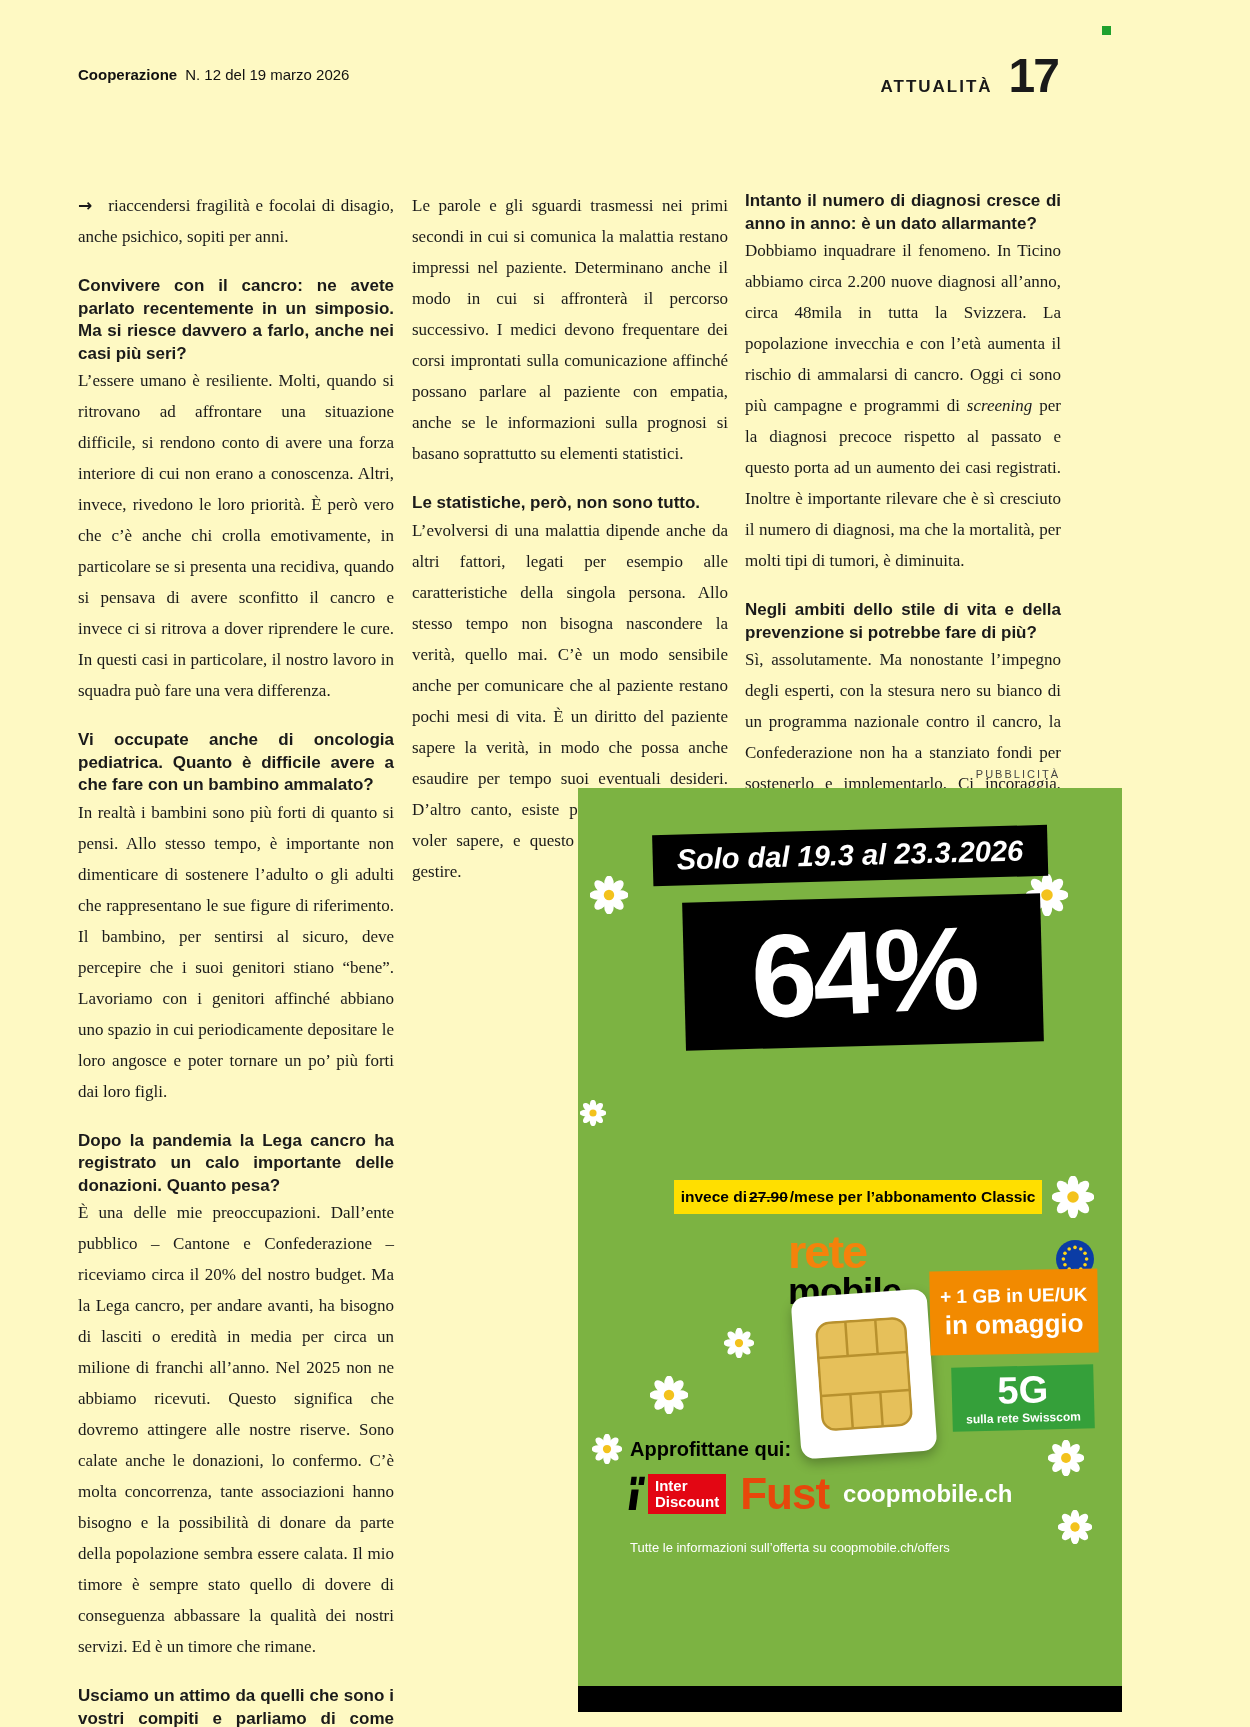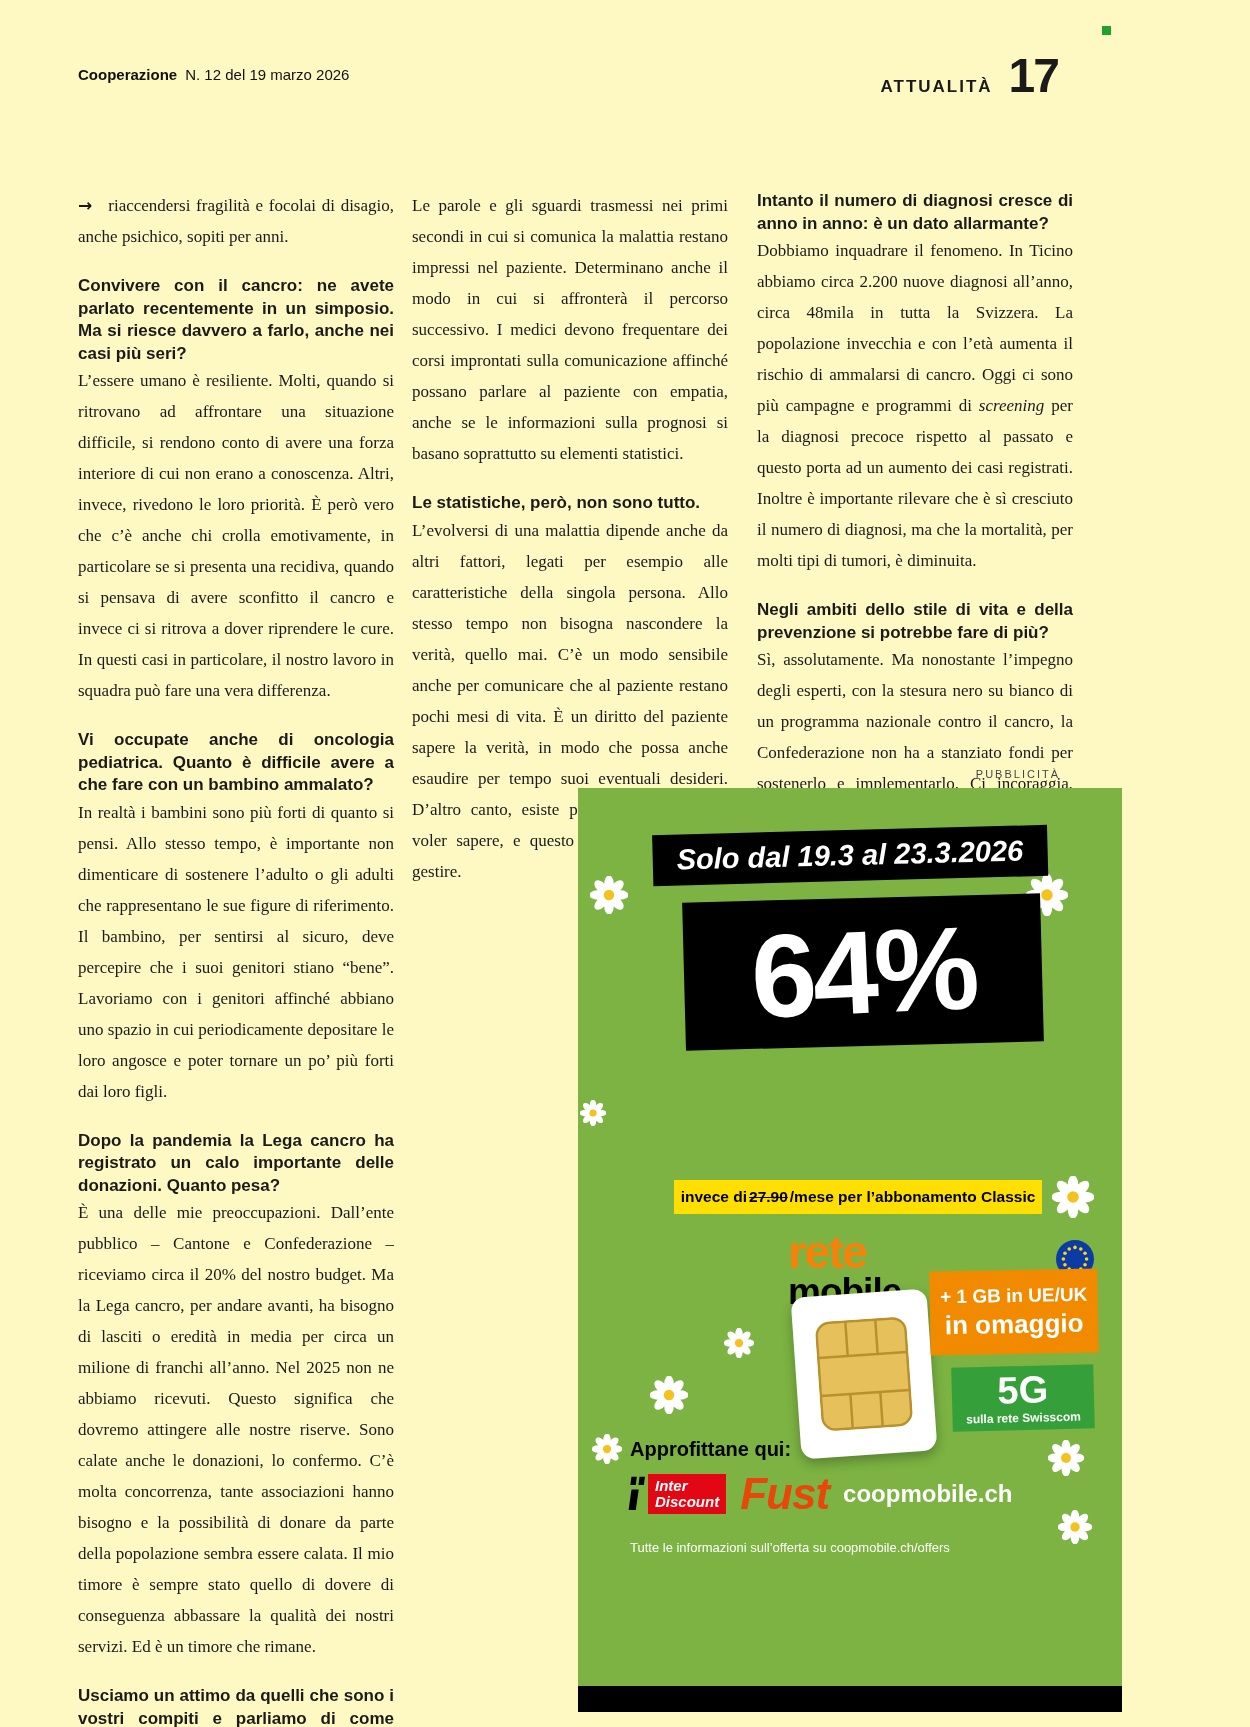--- a/index.html
+++ b/index.html
@@ -11,21 +11,21 @@
               font-size:15px;color:#111;}
   .brand-line .brand{font-weight:700;margin-right:8px;}
   .section-head{position:absolute;top:48px;right:192px;display:flex;align-items:baseline;gap:16px;
                 font-family:Liberation Sans, sans-serif;}
   .section-label{font-size:17px;font-weight:700;letter-spacing:2px;}
   .page-num{font-size:48px;font-weight:800;letter-spacing:-2px;}
   .corner-mark{position:absolute;left:1102px;top:26px;width:9px;height:9px;background:#1fa12e;}
 
   
   .col{position:absolute;top:190px;width:316px;}
-  .col1{left:78px;} .col2{left:412px;} .col3{left:745px;margin-left:12px;}
+  .col1{left:78px;} .col2{left:412px;} .col3{left:745px;}
   .a{margin:0;font-size:17px;line-height:31px;text-align:justify;}
   .q{margin:23px 0 0;font-family:"Liberation Sans",sans-serif;font-weight:700;
      font-size:17px;line-height:22.5px;text-align:justify;}
   .lead{margin-top:0;}
   .arrow{font-family:"DejaVu Sans",sans-serif;font-weight:700;font-size:17px;margin-right:16px;}
   .italic{font-style:italic;}
   .end-mark{font-family:"DejaVu Sans",sans-serif;font-size:11px;margin-left:9px;vertical-align:1px;}
 
   
   .ad-label{position:absolute;top:768px;left:700px;width:360px;text-align:right;
@@ -69,23 +69,23 @@
             color:#fff;display:flex;flex-direction:column;align-items:center;justify-content:center;
             transform:rotate(-1.5deg);font-family:"Liberation Sans",sans-serif;}
   .fiveg{font-size:38px;font-weight:800;line-height:1;}
   .fivegsub{font-size:12px;font-weight:700;margin-top:2px;}
 
   .ad-cta{position:absolute;left:52px;top:650px;font-family:"Liberation Sans",sans-serif;
           font-size:20px;font-weight:800;color:#000;}
   .logos{position:absolute;left:50px;top:684px;display:flex;align-items:center;gap:14px;}
   .logo-inter{display:flex;align-items:flex-start;gap:2px;}
   .inter-box{background:#e30613;color:#fff;font-family:"Liberation Sans",sans-serif;
-             font-style:italic;font-weight:700;font-size:15px;line-height:16px;padding:4px 7px;}
+             font-weight:700;font-size:15px;line-height:16px;padding:4px 7px;}
   .logo-fust{color:#e8470b;font-family:"Liberation Sans",sans-serif;font-size:44px;
-             font-weight:800;font-style:italic;line-height:1;letter-spacing:-1px;text-align:center;}
+             font-weight:800;line-height:1;letter-spacing:-1px;text-align:center;}
   .logo-site{color:#fff;font-family:"Liberation Sans",sans-serif;font-size:24px;font-weight:800;}
   .ad-fine{position:absolute;left:52px;top:752px;color:#fff;
            font-family:"Liberation Sans",sans-serif;font-size:13px;}
   .daisy{position:absolute;}
 </style>
 </head>
 <body>
 
 <div class="page">
 

